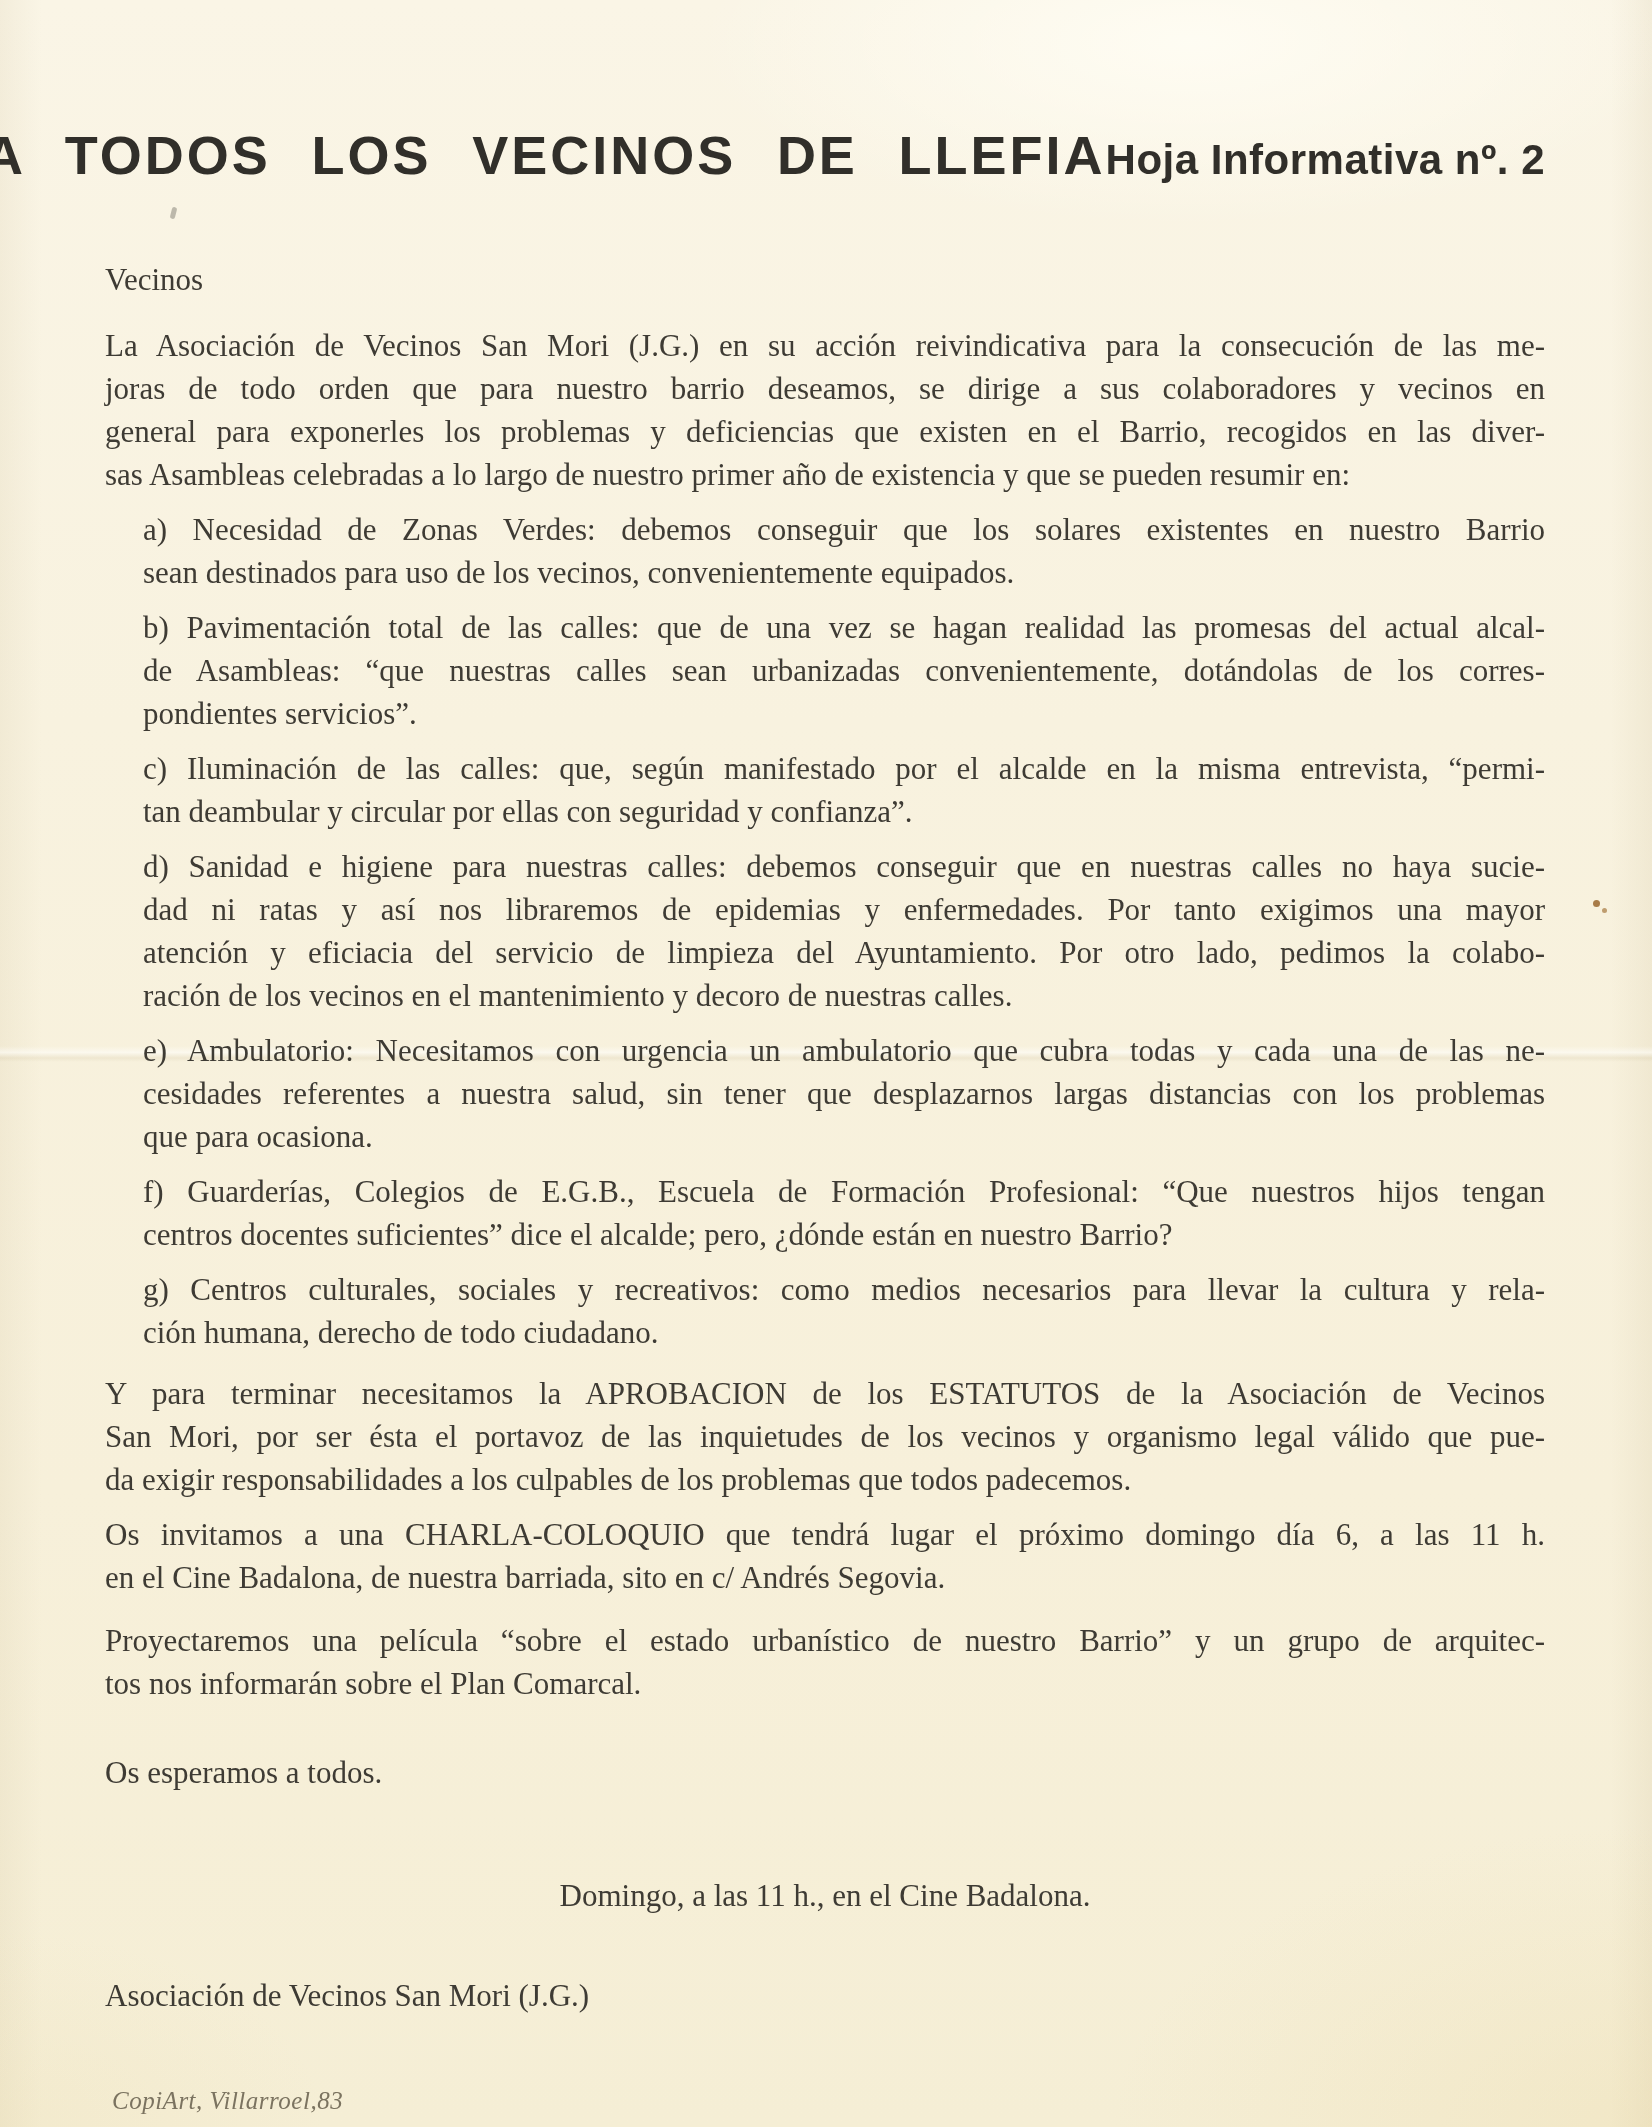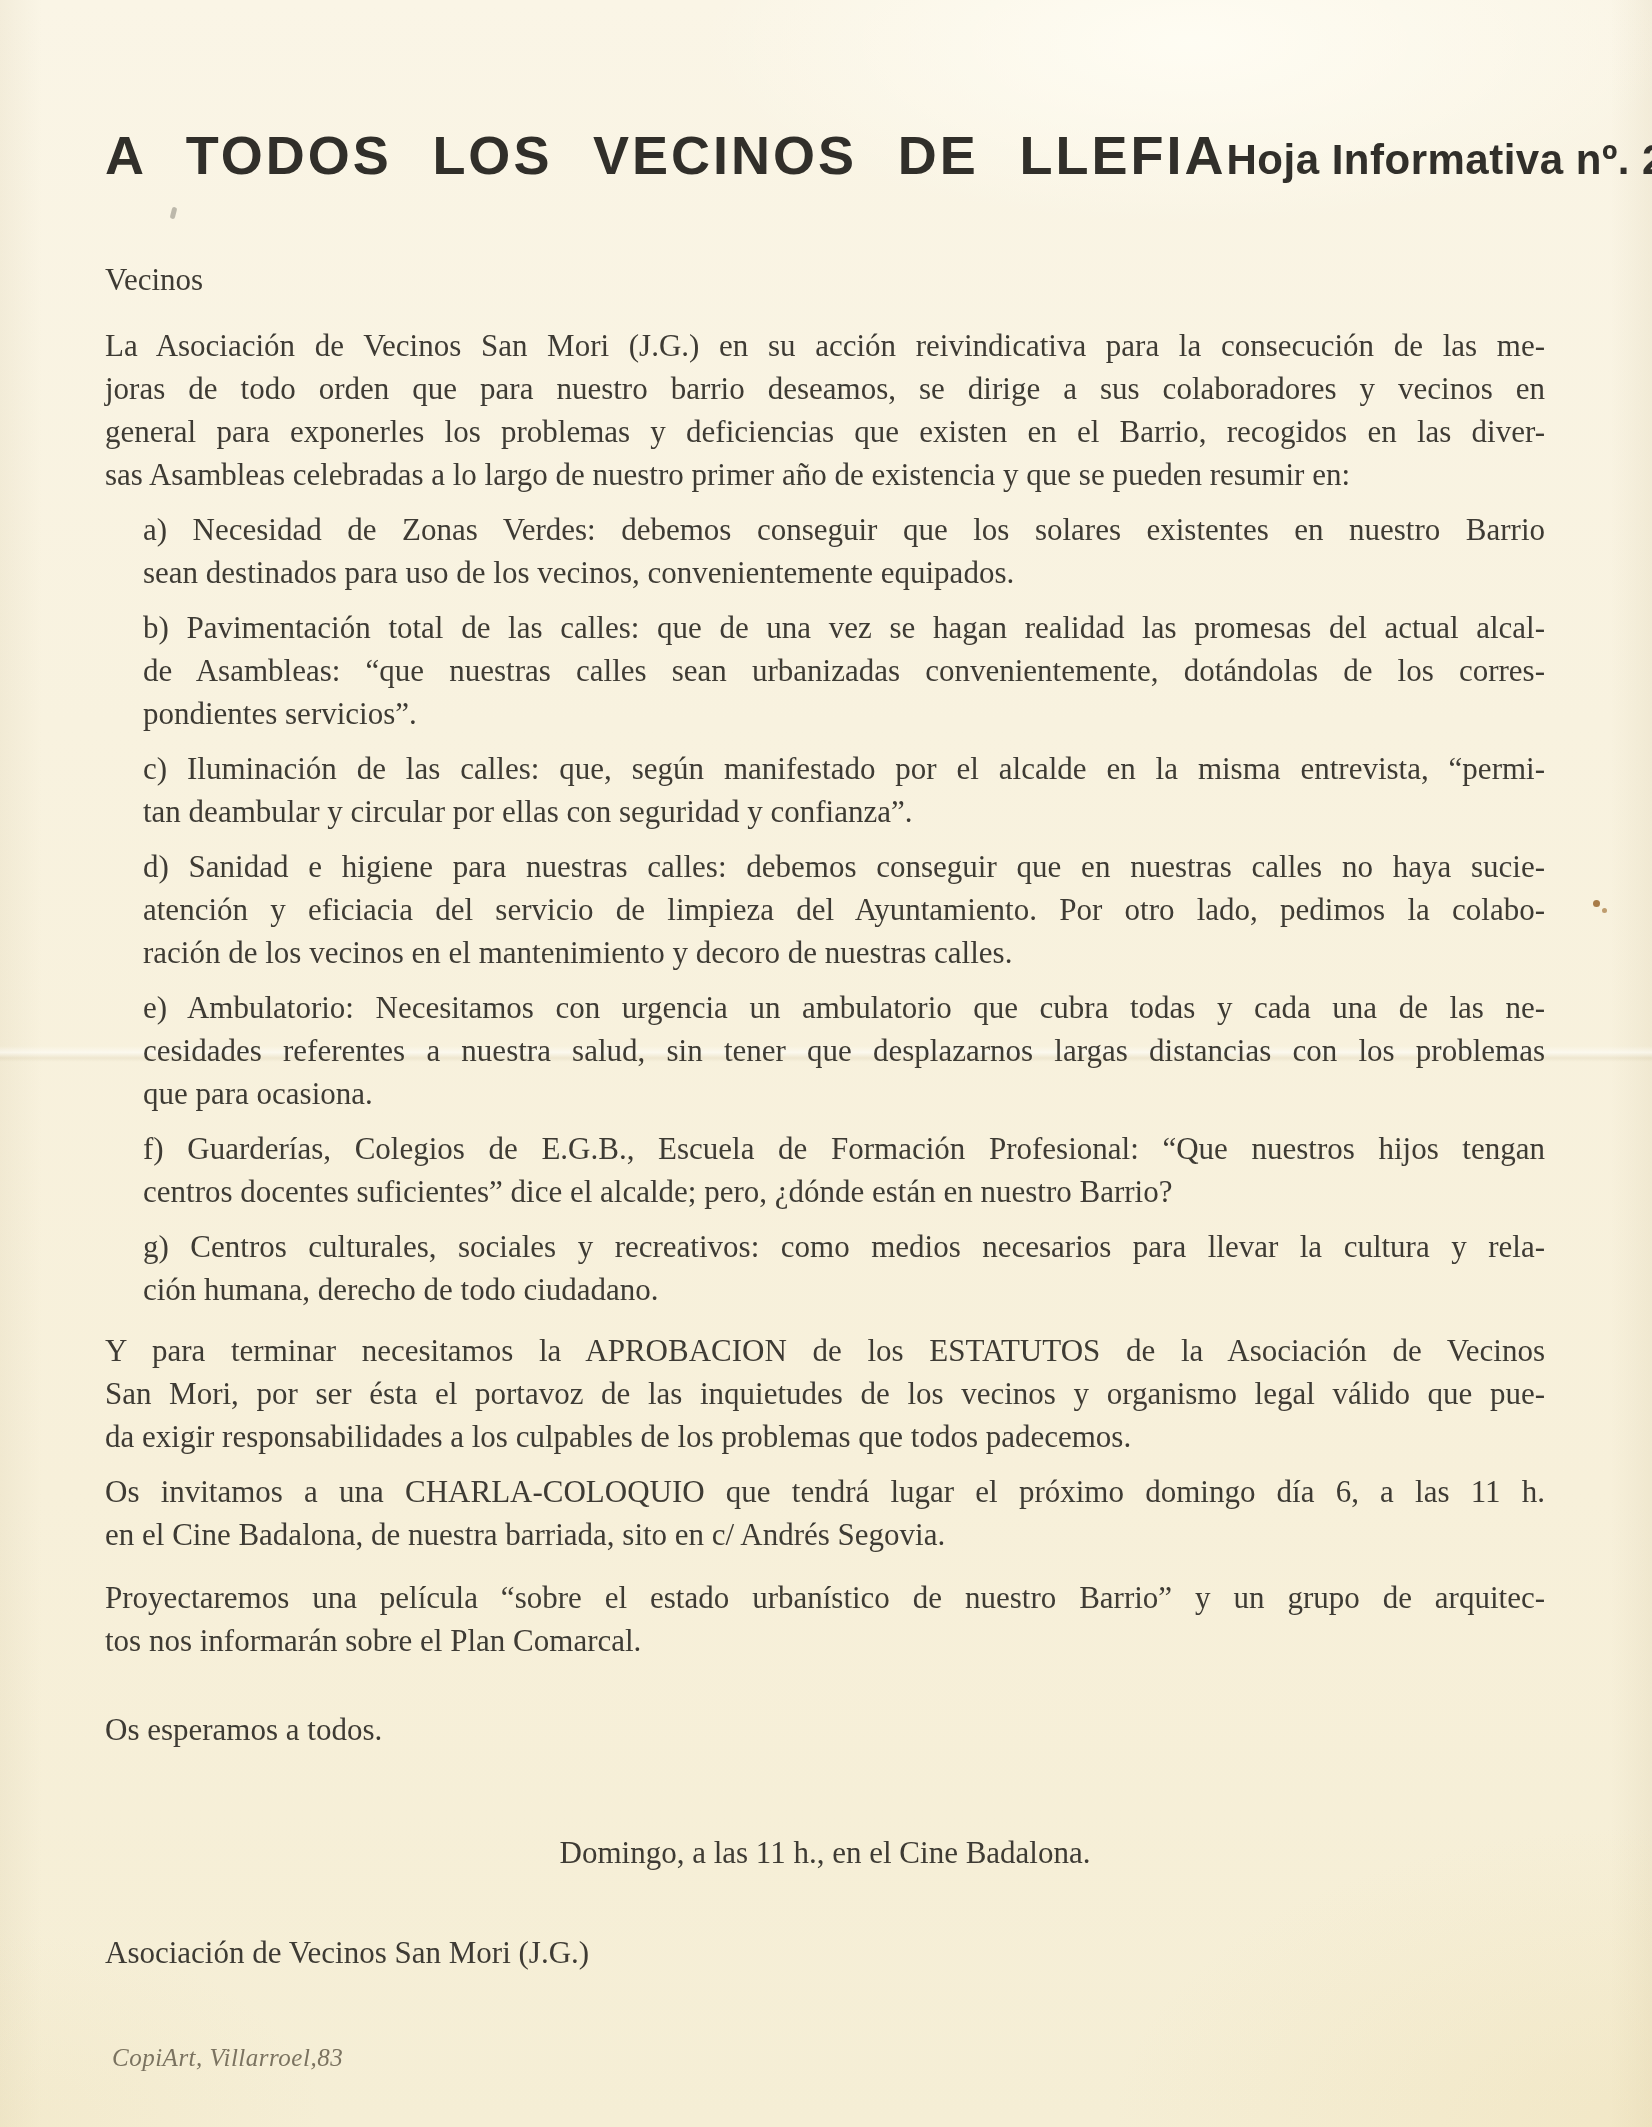--- a/index.html
+++ b/index.html
@@ -30,21 +30,21 @@
     height: 100%;
     padding: 0 107px 0 105px;
     font-family: "Liberation Serif", "DejaVu Serif", serif;
     font-size: 31px;
     z-index: 2;
   }
 
   
   .masthead {
     display: flex;
-    justify-content: space-between;
+    justify-content: flex-end;
     align-items: baseline;
     margin: 128px 0 76px 0;
   }
   .title {
     margin: 0;
     font-family: "Liberation Sans", "DejaVu Sans", sans-serif;
     font-weight: 700;
     font-size: 54px;
     line-height: 1;
     letter-spacing: 3px;
@@ -138,20 +138,21 @@
         <div class="line just">b) Pavimentación total de las calles: que de una vez se hagan realidad las promesas del actual alcal-</div>
         <div class="line just">de Asambleas: “que nuestras calles sean urbanizadas convenientemente, dotándolas de los corres-</div>
         <div class="line">pondientes servicios”.</div>
       </div>
     <div class="para indent">
         <div class="line just">c) Iluminación de las calles: que, según manifestado por el alcalde en la misma entrevista, “permi-</div>
         <div class="line">tan deambular y circular por ellas con seguridad y confianza”.</div>
       </div>
     <div class="para indent">
         <div class="line just">d) Sanidad e higiene para nuestras calles: debemos conseguir que en nuestras calles no haya sucie-</div>
+        <div class="line just">dad ni ratas y así nos libraremos de epidemias y enfermedades. Por tanto exigimos una mayor</div>
         <div class="line just">atención y eficiacia del servicio de limpieza del Ayuntamiento. Por otro lado, pedimos la colabo-</div>
         <div class="line">ración de los vecinos en el mantenimiento y decoro de nuestras calles.</div>
       </div>
     <div class="para indent">
         <div class="line just">e) Ambulatorio: Necesitamos con urgencia un ambulatorio que cubra todas y cada una de las ne-</div>
         <div class="line just">cesidades referentes a nuestra salud, sin tener que desplazarnos largas distancias con los problemas</div>
         <div class="line">que para ocasiona.</div>
       </div>
     <div class="para indent">
         <div class="line just">f) Guarderías, Colegios de E.G.B., Escuela de Formación Profesional: “Que nuestros hijos tengan</div>

